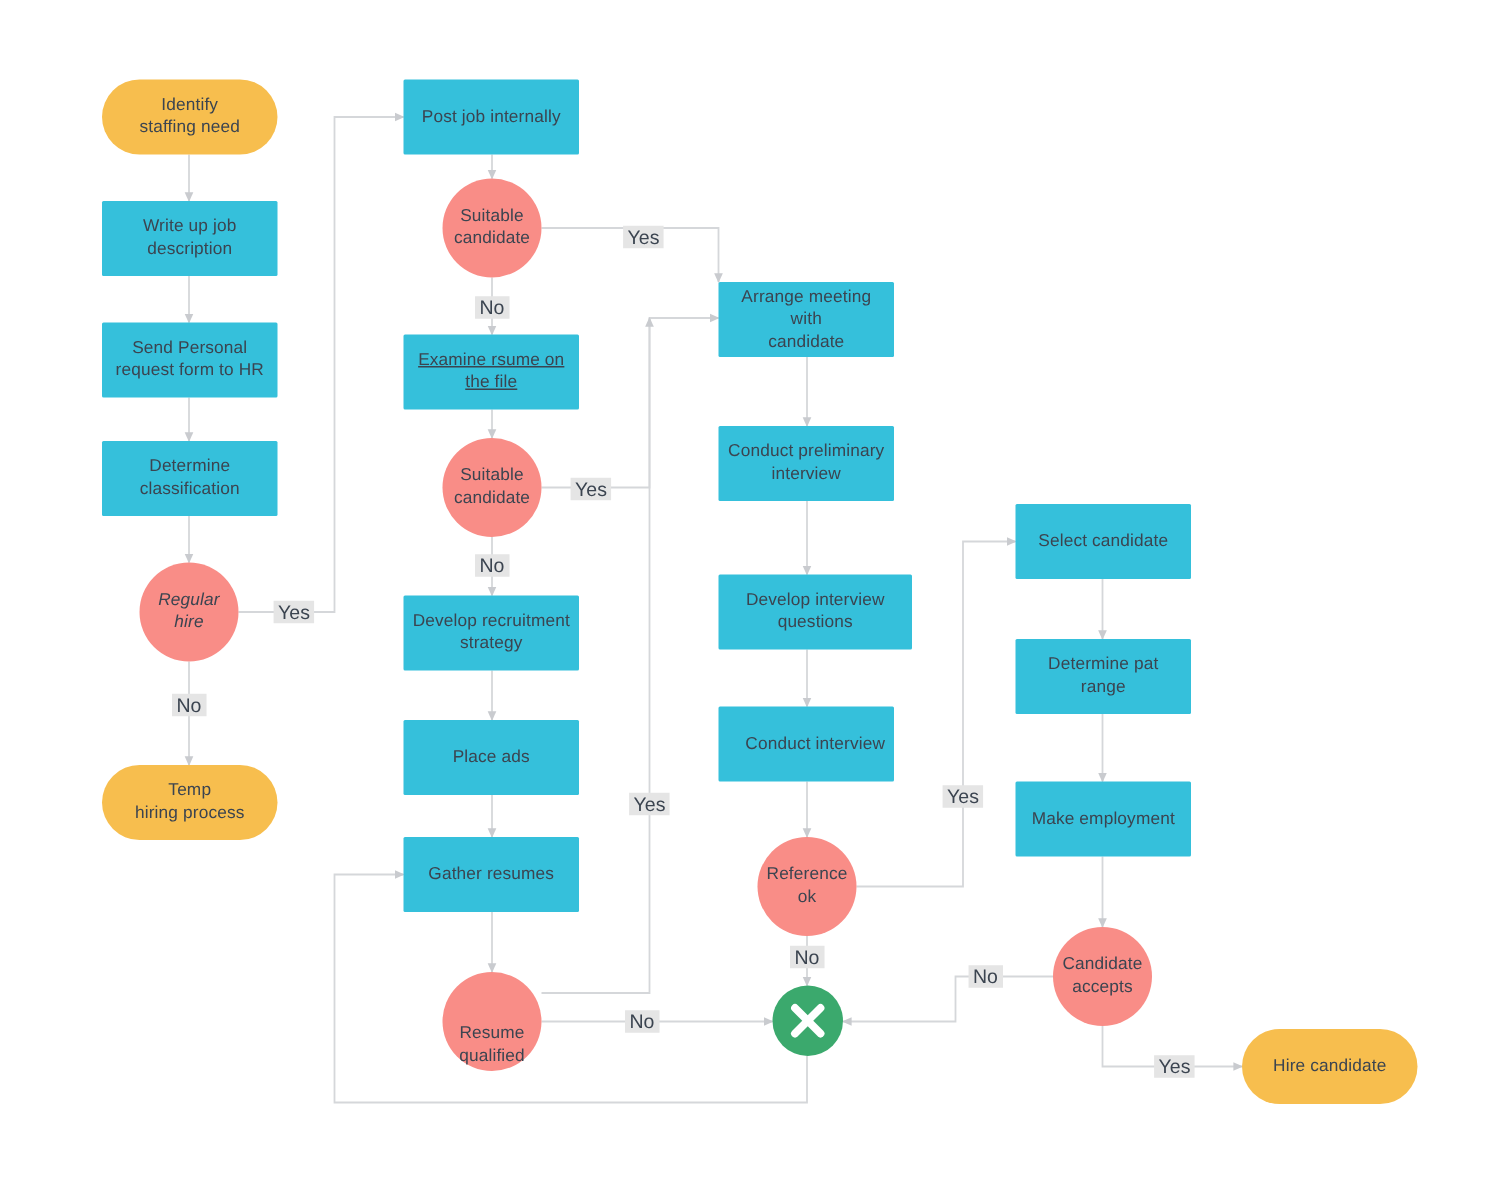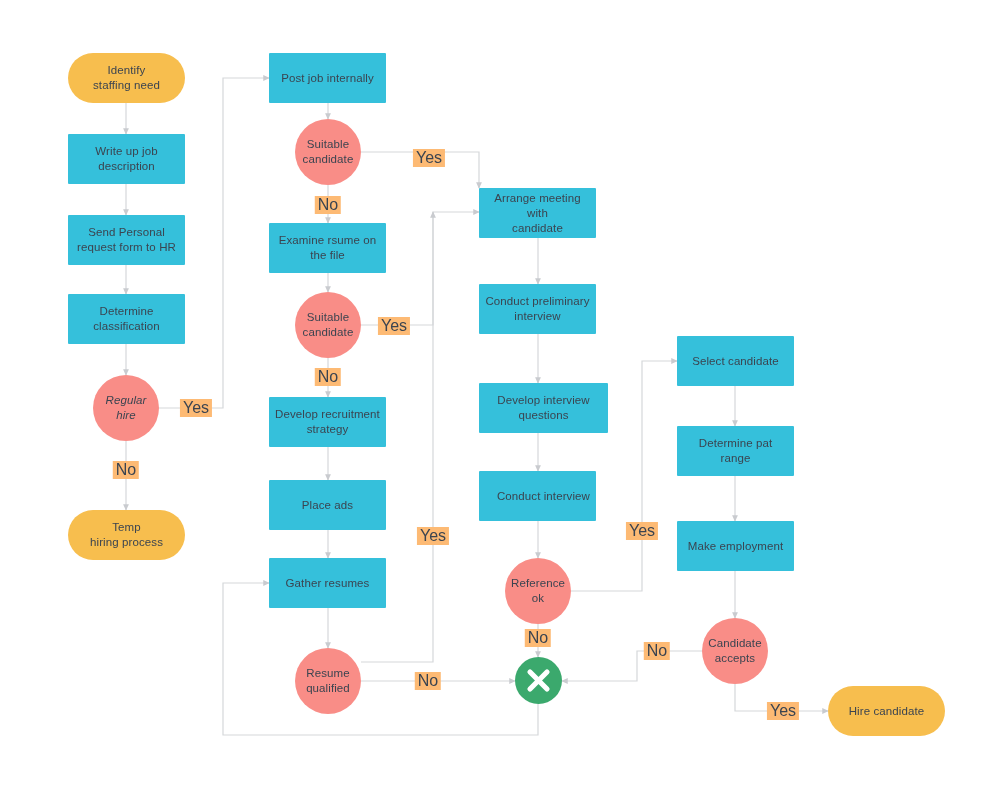--- a/index.html
+++ b/index.html
@@ -55,23 +55,23 @@
     background: #3ba96d;
     border-radius: 50%;
     padding: 0;
   }
   .node .label {
     display: block;
     width: 100%;
   }
   .edge-label {
     position: absolute;
-    font-size: 16px;
+    font-size: 13px;
     color: #3b4450;
-    background: #fdba74;
+    background: #e5e5e5;
     padding: 0 3px;
     white-space: nowrap;
     transform: translate(-50%, -50%);
     z-index: 3;
   }
   .x-glyph {
     width: 100%;
     height: 100%;
     display: block;
   }
@@ -136,36 +136,36 @@
       </div>
       <div class="node terminator" style="left: 68px; top: 510px; width: 117px; height: 50px; background: rgb(247, 190, 78);">
         <span class="label">Temp<br>hiring process</span>
       </div>
       <div class="node process" style="left: 269px; top: 53px; width: 117px; height: 50px; background: rgb(53, 192, 219);">
         <span class="label">Post job internally</span>
       </div>
       <div class="node decision" style="left: 295px; top: 119px; width: 66px; height: 66px; background: rgb(249, 141, 135);">
         <span class="label">Suitable<br>candidate</span>
       </div>
-      <div class="node process" style="left: 269px; top: 223px; width: 117px; height: 50px; background: rgb(53, 192, 219);">
+      <div class="node process" style="left: 269px; top: 223px; width: 117px; height: 50px; background: rgb(53, 192, 219); text-decoration: underline;">
         <span class="label">Examine rsume on<br>the file</span>
       </div>
       <div class="node decision" style="left: 295px; top: 292px; width: 66px; height: 66px; background: rgb(249, 141, 135);">
         <span class="label">Suitable<br>candidate</span>
       </div>
       <div class="node process" style="left: 269px; top: 397px; width: 117px; height: 50px; background: rgb(53, 192, 219);">
         <span class="label">Develop recruitment<br>strategy</span>
       </div>
       <div class="node process" style="left: 269px; top: 480px; width: 117px; height: 50px; background: rgb(53, 192, 219);">
         <span class="label">Place ads</span>
       </div>
       <div class="node process" style="left: 269px; top: 558px; width: 117px; height: 50px; background: rgb(53, 192, 219);">
         <span class="label">Gather resumes</span>
       </div>
-      <div class="node decision" style="left: 295px; top: 648px; width: 66px; height: 66px; background: rgb(249, 141, 135);">
+      <div class="node decision" style="left: 295px; top: 648px; width: 66px; height: 66px; background: rgb(249, 141, 135); align-items: flex-end;">
         <span class="label">Resume<br>qualified</span>
       </div>
       <div class="node process" style="left: 479px; top: 188px; width: 117px; height: 50px; background: rgb(53, 192, 219);">
         <span class="label">Arrange meeting with<br>candidate</span>
       </div>
       <div class="node process" style="left: 479px; top: 284px; width: 117px; height: 50px; background: rgb(53, 192, 219);">
         <span class="label">Conduct preliminary<br>interview</span>
       </div>
       <div class="node process" style="left: 479px; top: 383px; width: 129px; height: 50px; background: rgb(53, 192, 219);">
         <span class="label">Develop interview<br>questions</span>

